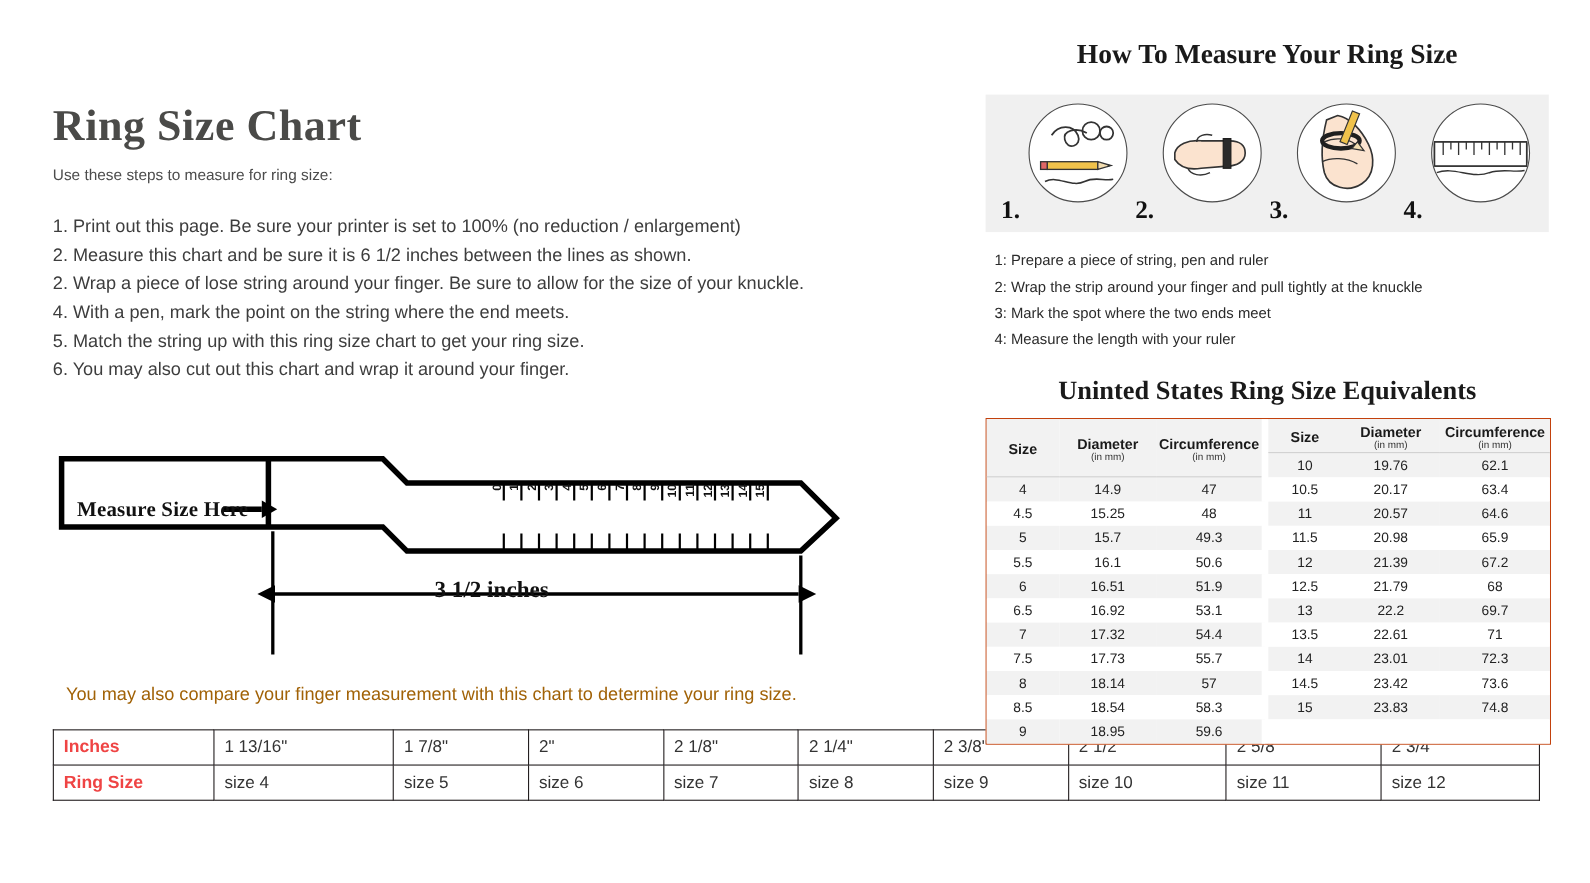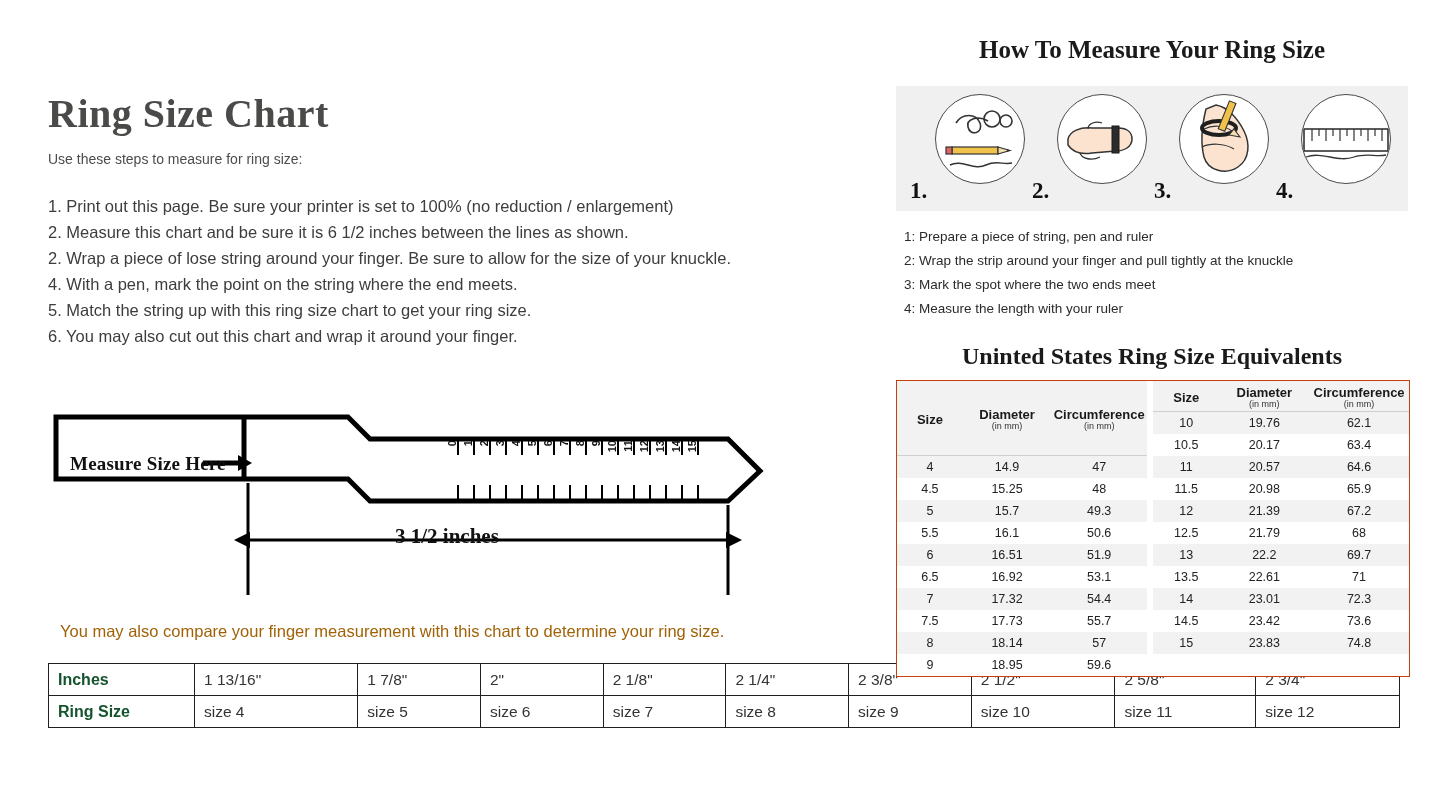--- a/index.html
+++ b/index.html
@@ -118,21 +118,21 @@
   .inches-table td {
     border: 1.5px solid #231f20;
     height: 31px;
     padding: 0 0 0 9px;
     font-size: 15.5px;
     color: #333;
     vertical-align: middle;
   }
   .inches-table td.rowhead {
     font-weight: bold;
-    color: #14532d;
+    color: #ef4444;
     width: 136px;
     font-size: 16px;
   }
 
   
   .right-col {
     position: absolute;
     left: 896px;
     top: 36px;
     width: 512px;
@@ -497,20 +497,25 @@
               <td>7.5</td>
               <td>17.73</td>
               <td>55.7</td>
             </tr>
         <tr>
               <td>8</td>
               <td>18.14</td>
               <td>57</td>
             </tr>
         <tr>
+              <td>8.5</td>
+              <td>18.54</td>
+              <td>58.3</td>
+            </tr>
+        <tr>
               <td>9</td>
               <td>18.95</td>
               <td>59.6</td>
             </tr>
       </tbody>
         </table>
 
       <table class="equiv-half right-half">
         <tbody>
             <tr>

